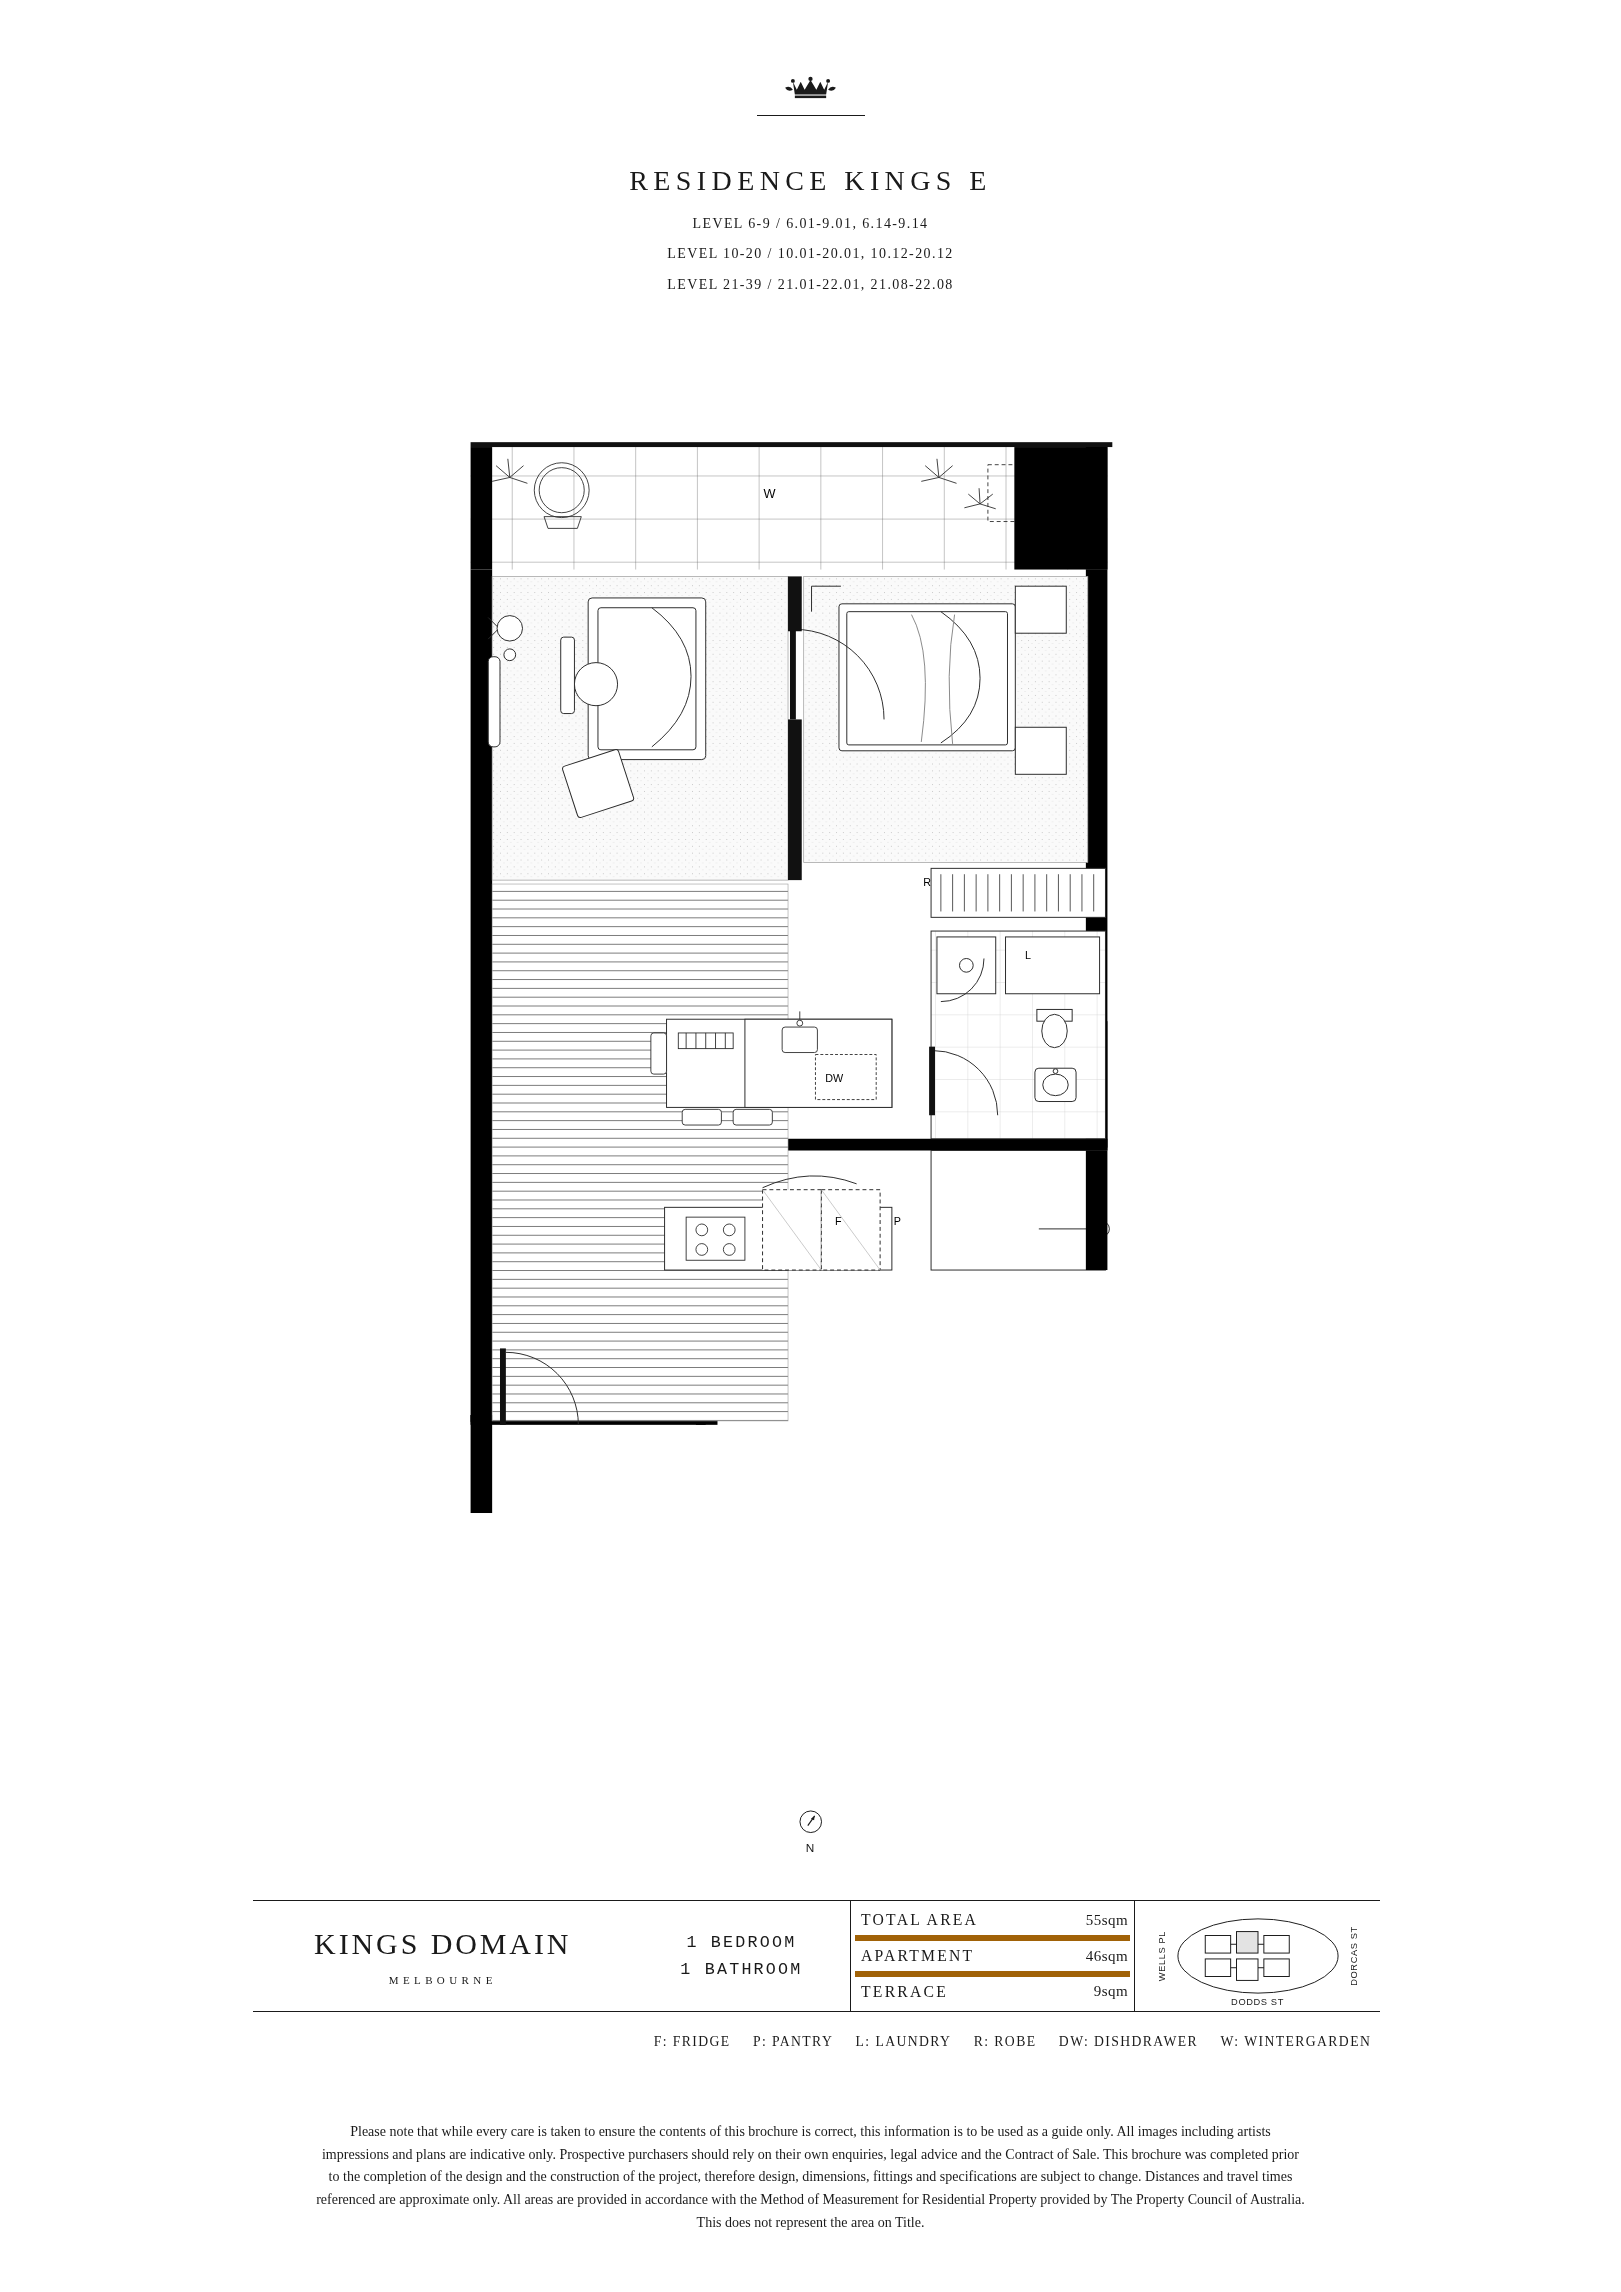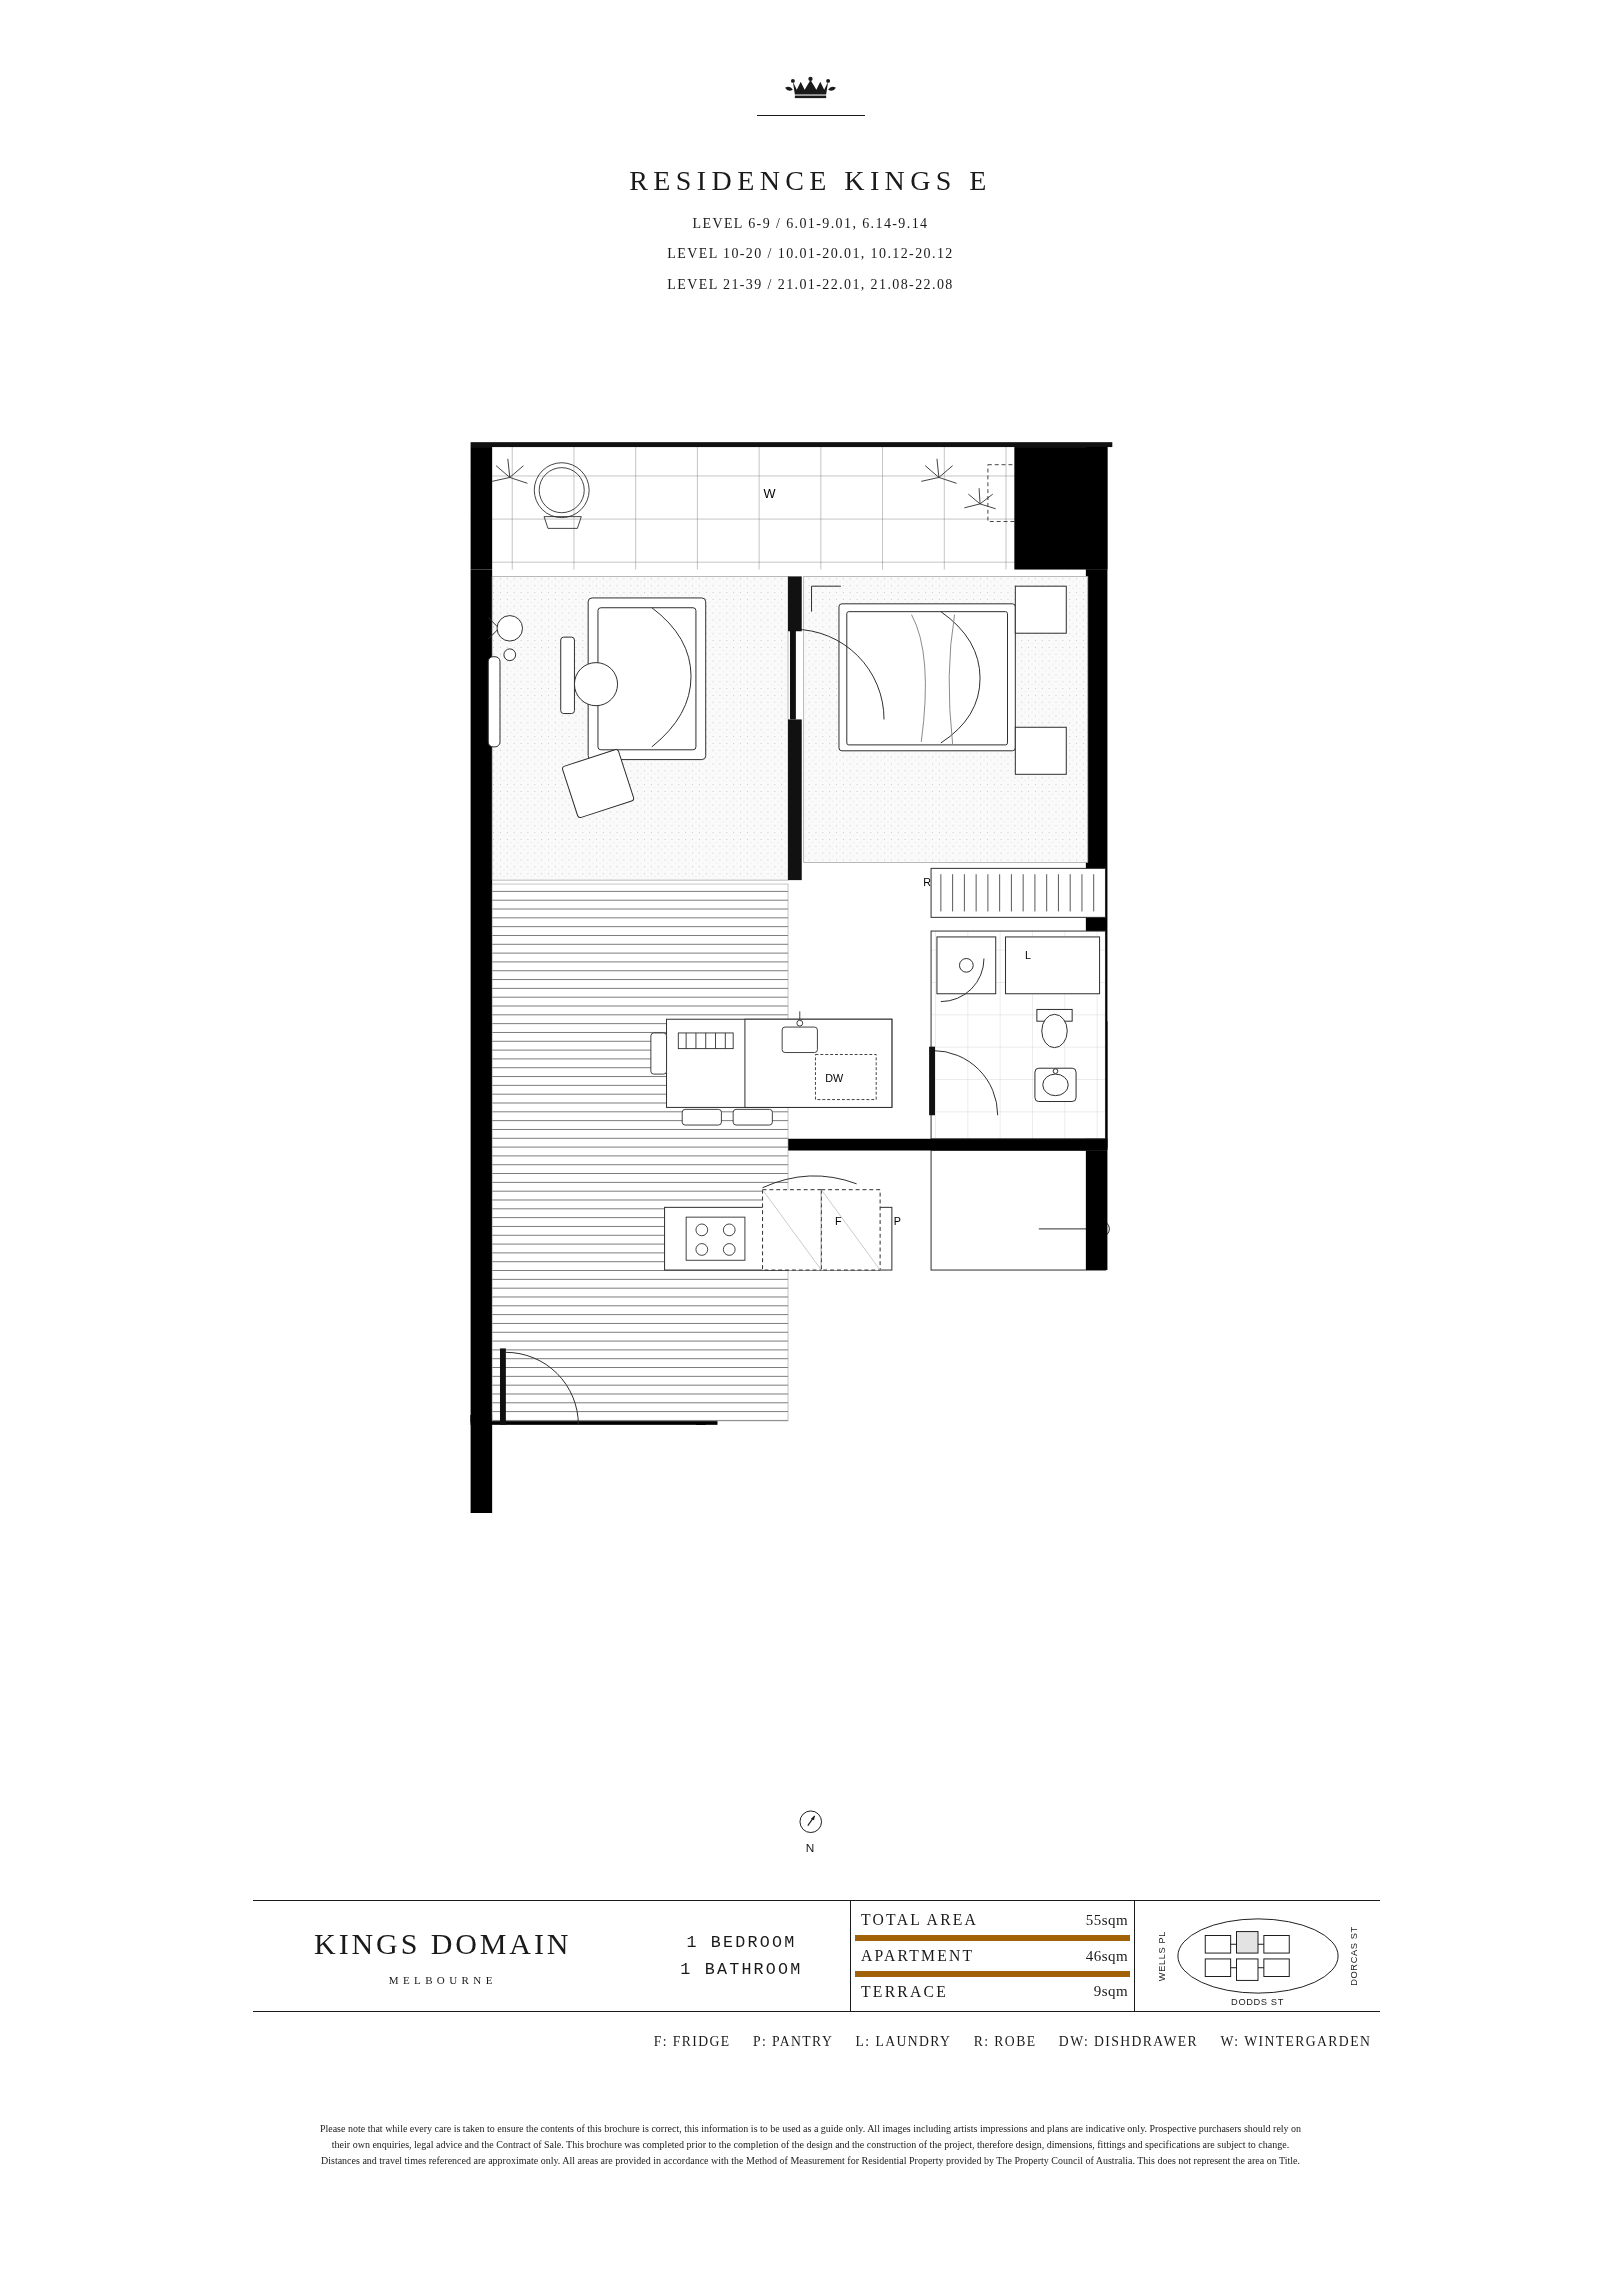--- a/index.html
+++ b/index.html
@@ -163,21 +163,21 @@
   .legend span { margin: 0 8.8px; }
 
   .disclaimer {
     position: absolute;
     left: 50%;
     transform: translateX(-50%);
     top: 2121px;
     width: 990px;
     text-align: center;
     font-family: "Liberation Serif", serif;
-    font-size: 10px;
+    font-size: 14px;
     line-height: 1.62;
     color: #1a1a1a;
   }
 
   
   .vdiv { width: 1px; background: #1a1a1a; align-self: stretch; }
 </style>
 </head>
 <body>
 

